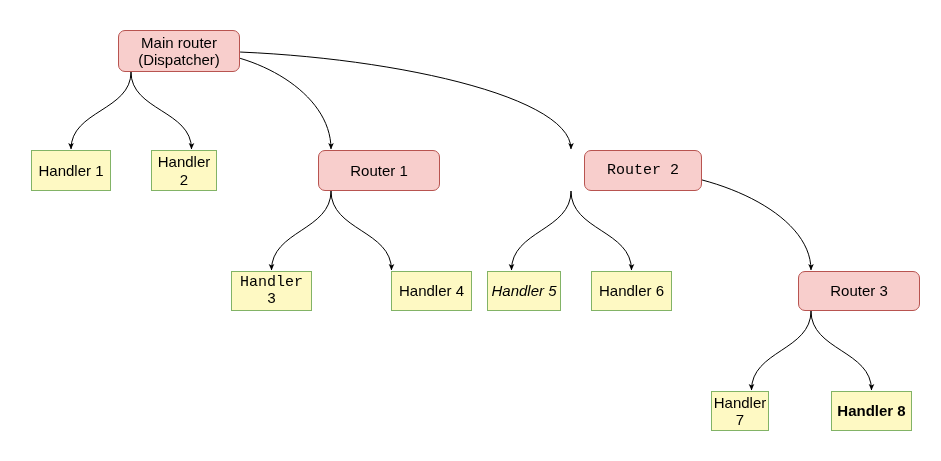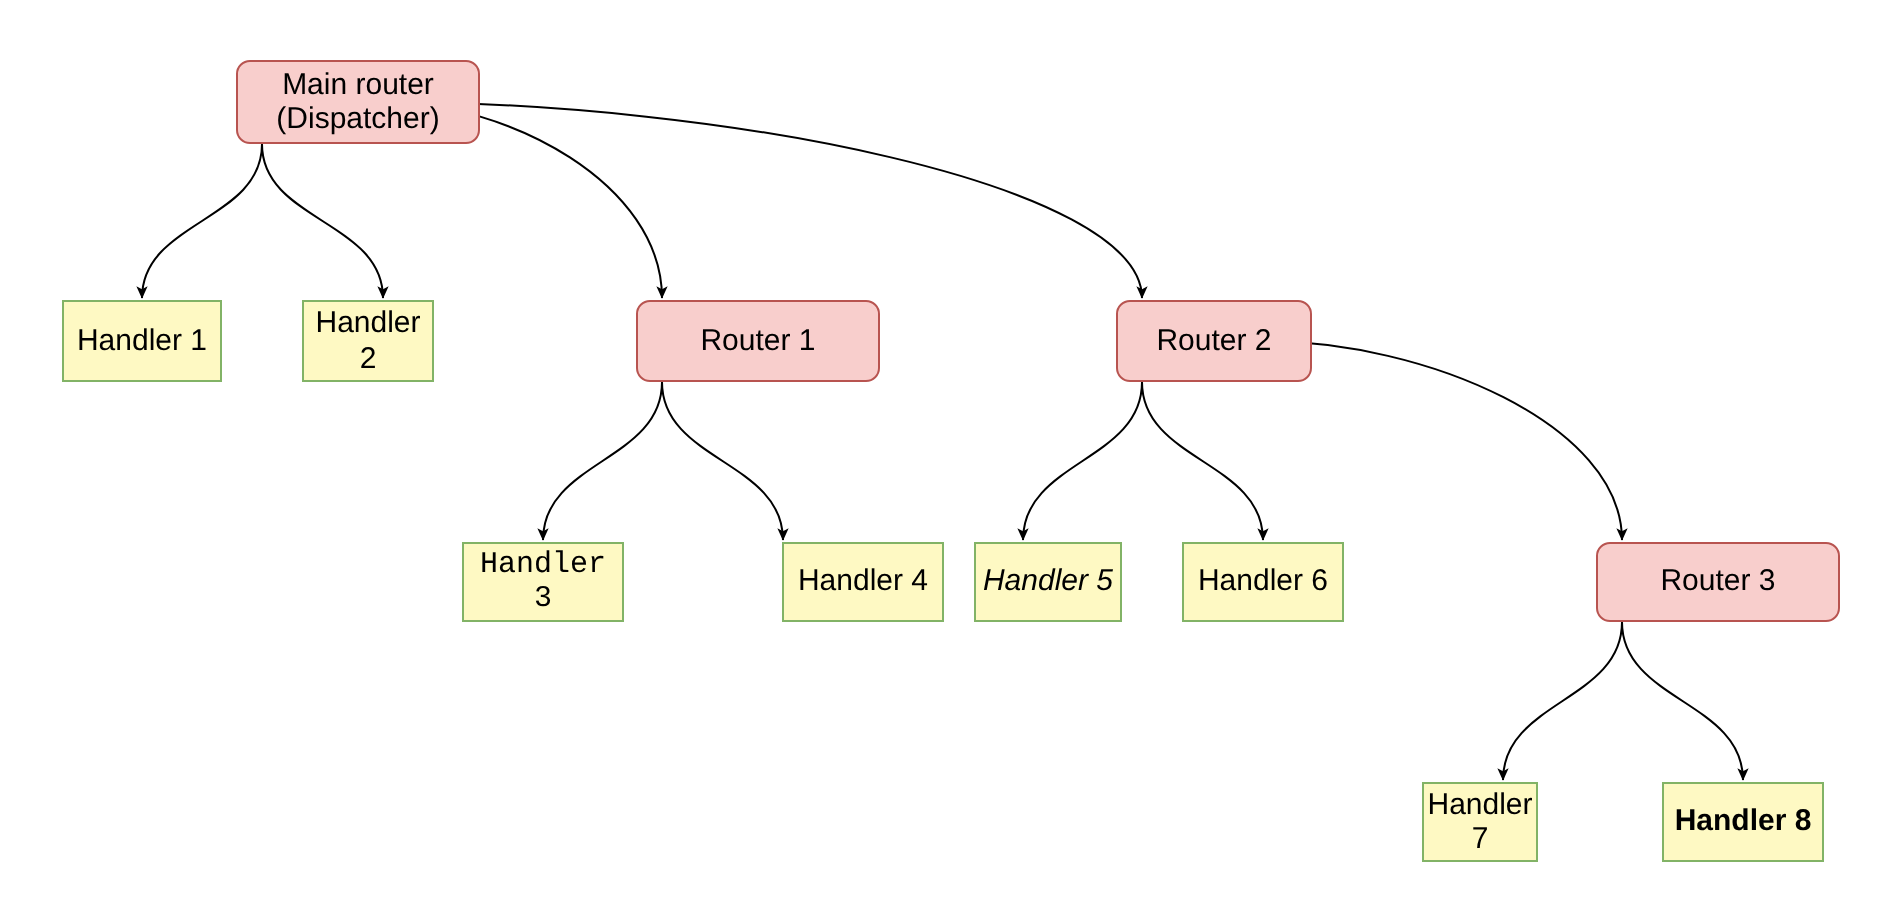--- a/index.html
+++ b/index.html
@@ -75,21 +75,21 @@
         <path class="edge" d="M 811 311 C 811 350.5, 751.5 350.5, 751.5 390" marker-end="url(#arrowhead)" stroke="#000000"></path>
         <path class="edge" d="M 811 311 C 811 350.5, 871.5 350.5, 871.5 390" marker-end="url(#arrowhead)" stroke="#000000"></path>
       </g>
   </svg>
   <div id="nodes-layer">
       <div class="node router" style="left: 70px; top: 30px; width: 122px; height: 42px;"><span>Main router
 (Dispatcher)</span></div>
       <div class="node handler" style="left: 31px; top: 150px; width: 80px; height: 41px;"><span>Handler 1</span></div>
       <div class="node handler" style="left: 151px; top: 150px; width: 66px; height: 41px;"><span>Handler 2</span></div>
       <div class="node router" style="left: 270px; top: 150px; width: 122px; height: 41px;"><span>Router 1</span></div>
-      <div class="node router" style="left: 510px; top: 150px; width: 98px; height: 41px;"><span>Router 2</span></div>
+      <div class="node router" style="left: 536px; top: 150px; width: 118px; height: 41px; font-family: Liberation Mono, monospace;"><span>Router 2</span></div>
       <div class="node handler" style="left: 231px; top: 271px; width: 81px; height: 40px; font-family: Liberation Mono, monospace;"><span>Handler 3</span></div>
       <div class="node handler" style="left: 351px; top: 271px; width: 81px; height: 40px; margin-left: 40px;"><span>Handler 4</span></div>
       <div class="node handler" style="left: 487px; top: 271px; width: 74px; height: 40px; font-style: italic;"><span>Handler 5</span></div>
       <div class="node handler" style="left: 591px; top: 271px; width: 81px; height: 40px;"><span>Handler 6</span></div>
       <div class="node router" style="left: 750px; top: 271px; width: 122px; height: 40px;"><span>Router 3</span></div>
       <div class="node handler" style="left: 711px; top: 391px; width: 58px; height: 40px;"><span>Handler 7</span></div>
       <div class="node handler" style="left: 831px; top: 391px; width: 81px; height: 40px; font-weight: bold;"><span>Handler 8</span></div>
     </div>
 </div>
 

